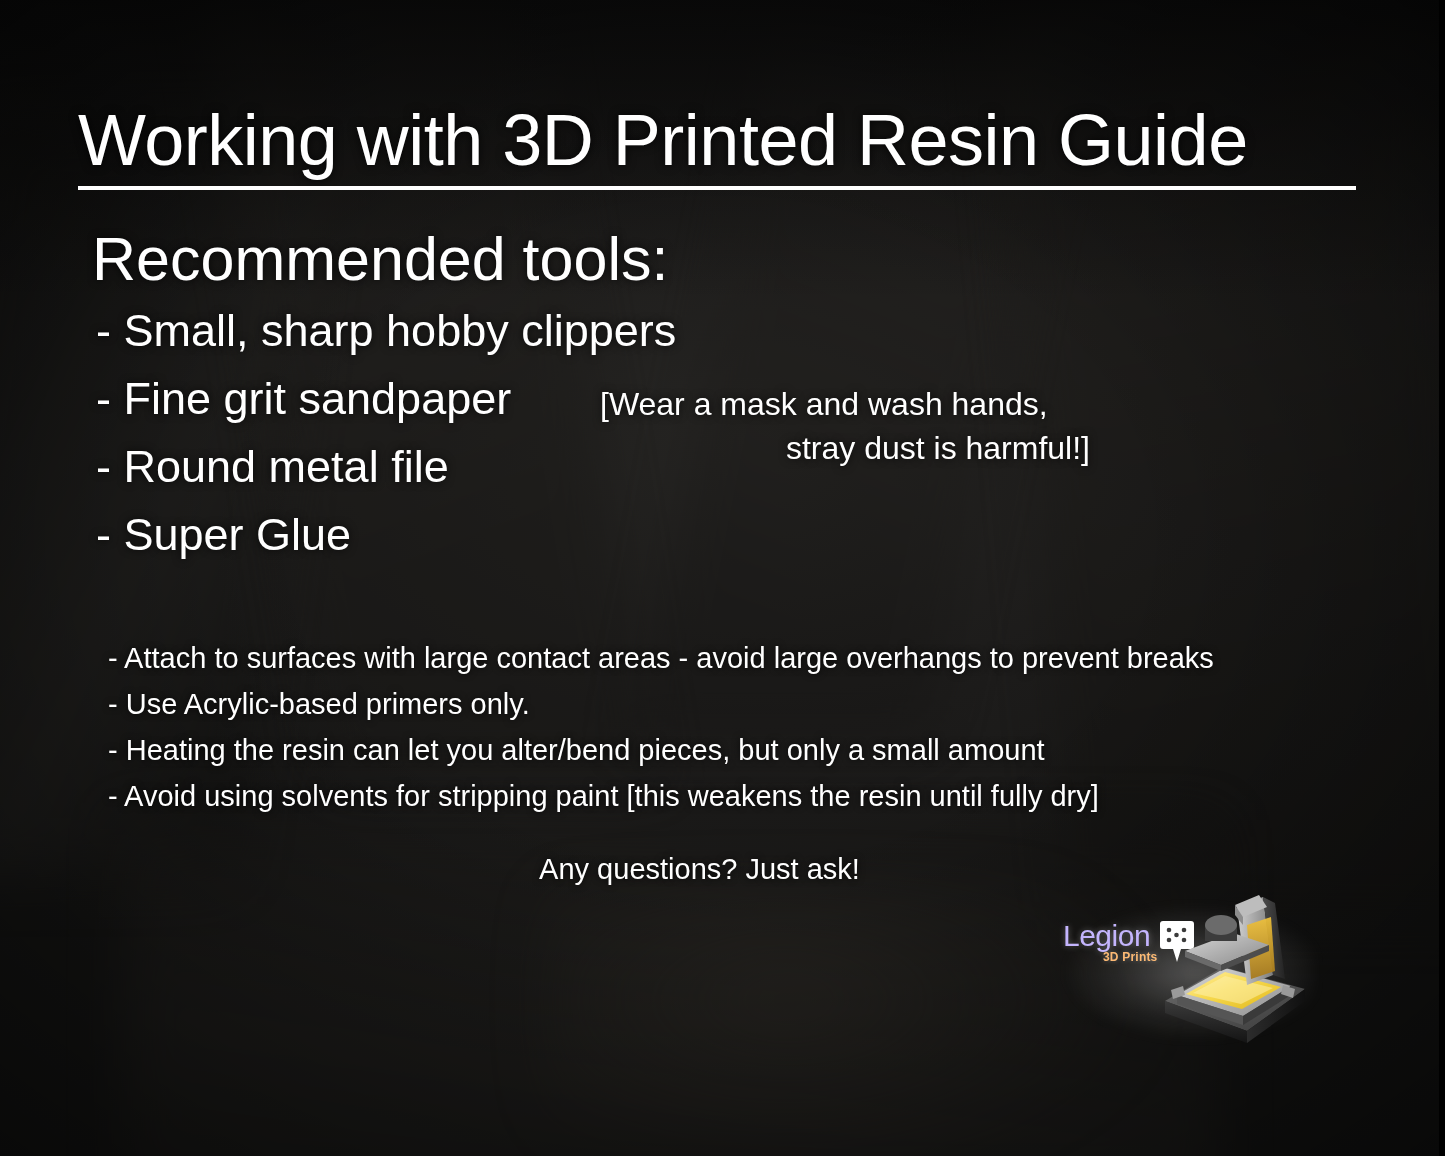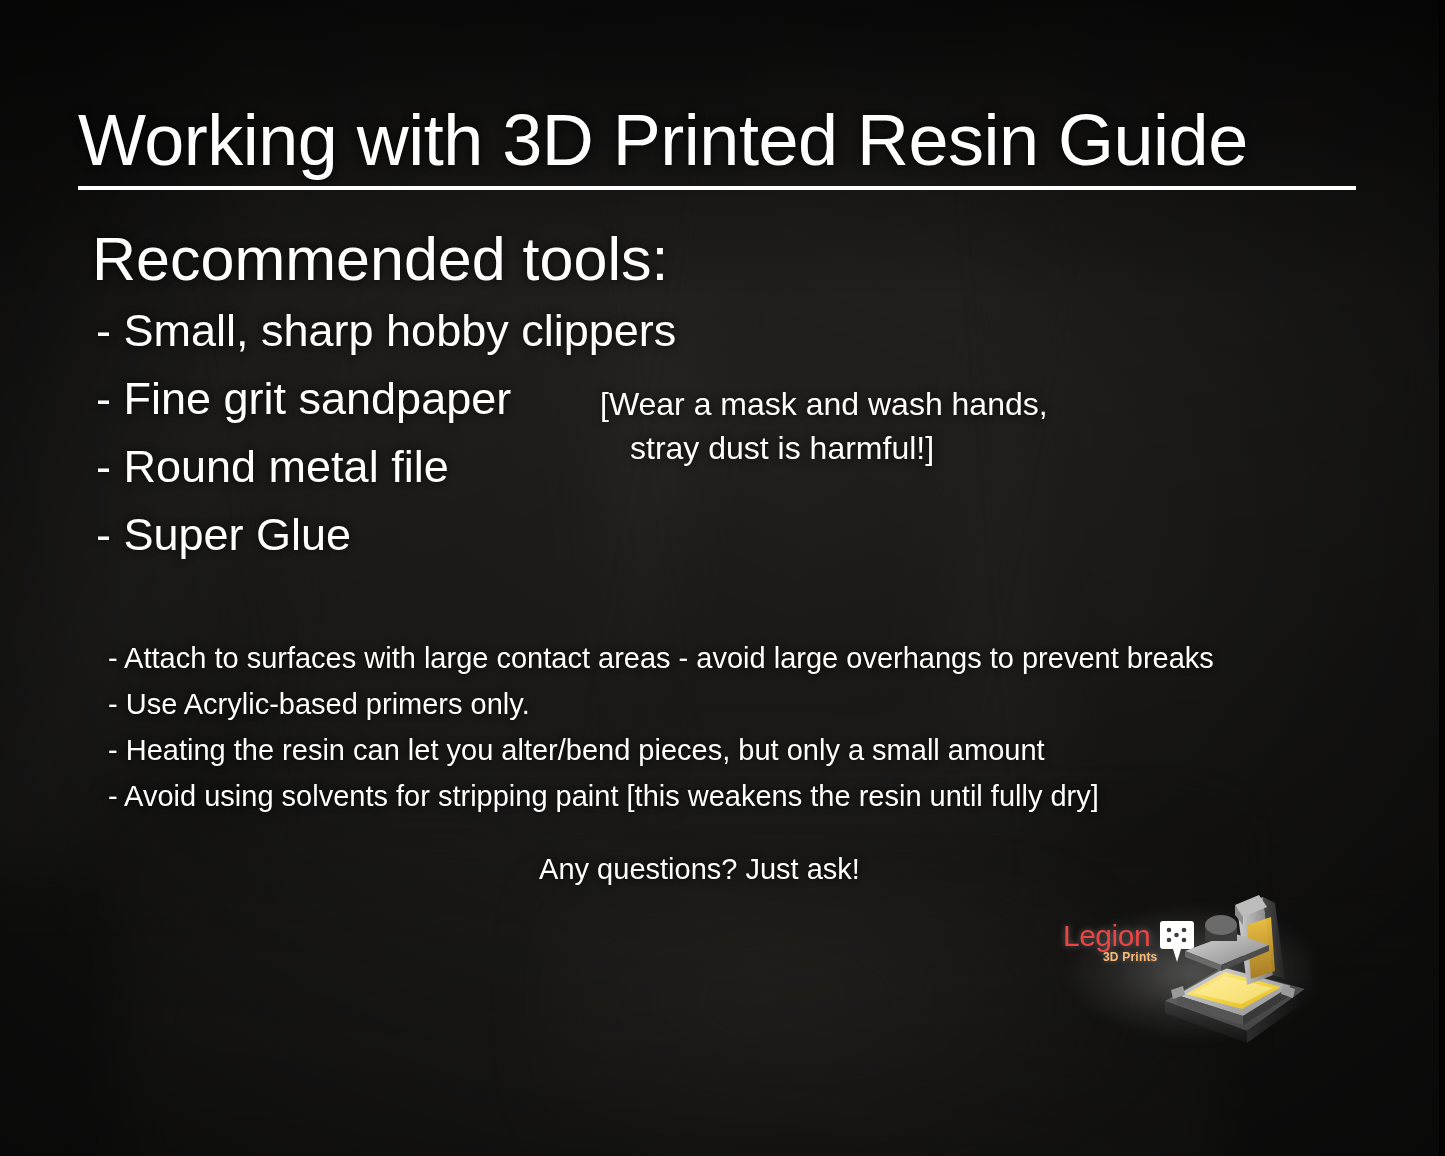--- a/index.html
+++ b/index.html
@@ -127,21 +127,21 @@
     position: absolute;
     left: 600px;
     top: 382px;
     width: 490px;
     font-size: 32px;
     line-height: 44px;
     text-align: center;
     text-shadow: 0 0 8px rgba(0,0,0,.8);
   }
   .note .line1 { display: block; text-align: left; }
-  .note .line2 { display: block; text-align: left; padding-left: 30px; }
+  .note .line2 { display: block; text-align: right; padding-left: 30px; }
 
   .tips {
     position: absolute;
     left: 96px;
     top: 623px;
     width: 1300px;
     margin: 12px;
     padding: 0;
     list-style: none;
   }
@@ -180,21 +180,21 @@
     background: radial-gradient(ellipse at 52% 50%, rgba(235,235,235,.30) 0%, rgba(200,200,200,.10) 45%, rgba(0,0,0,0) 72%);
     filter: blur(6px);
   }
   .logo-word {
     position: absolute;
     left: 8px;
     top: 36px;
     font-size: 30px;
     line-height: 30px;
     font-weight: 400;
-    color: #ef4444;
+    color: #c4b5fd;
     letter-spacing: -0.5px;
     text-shadow: 0 0 6px rgba(255,255,255,.35);
   }
   .logo-sub {
     position: absolute;
     left: 48px;
     top: 64px;
     font-size: 12px;
     line-height: 16px;
     font-weight: bold;

